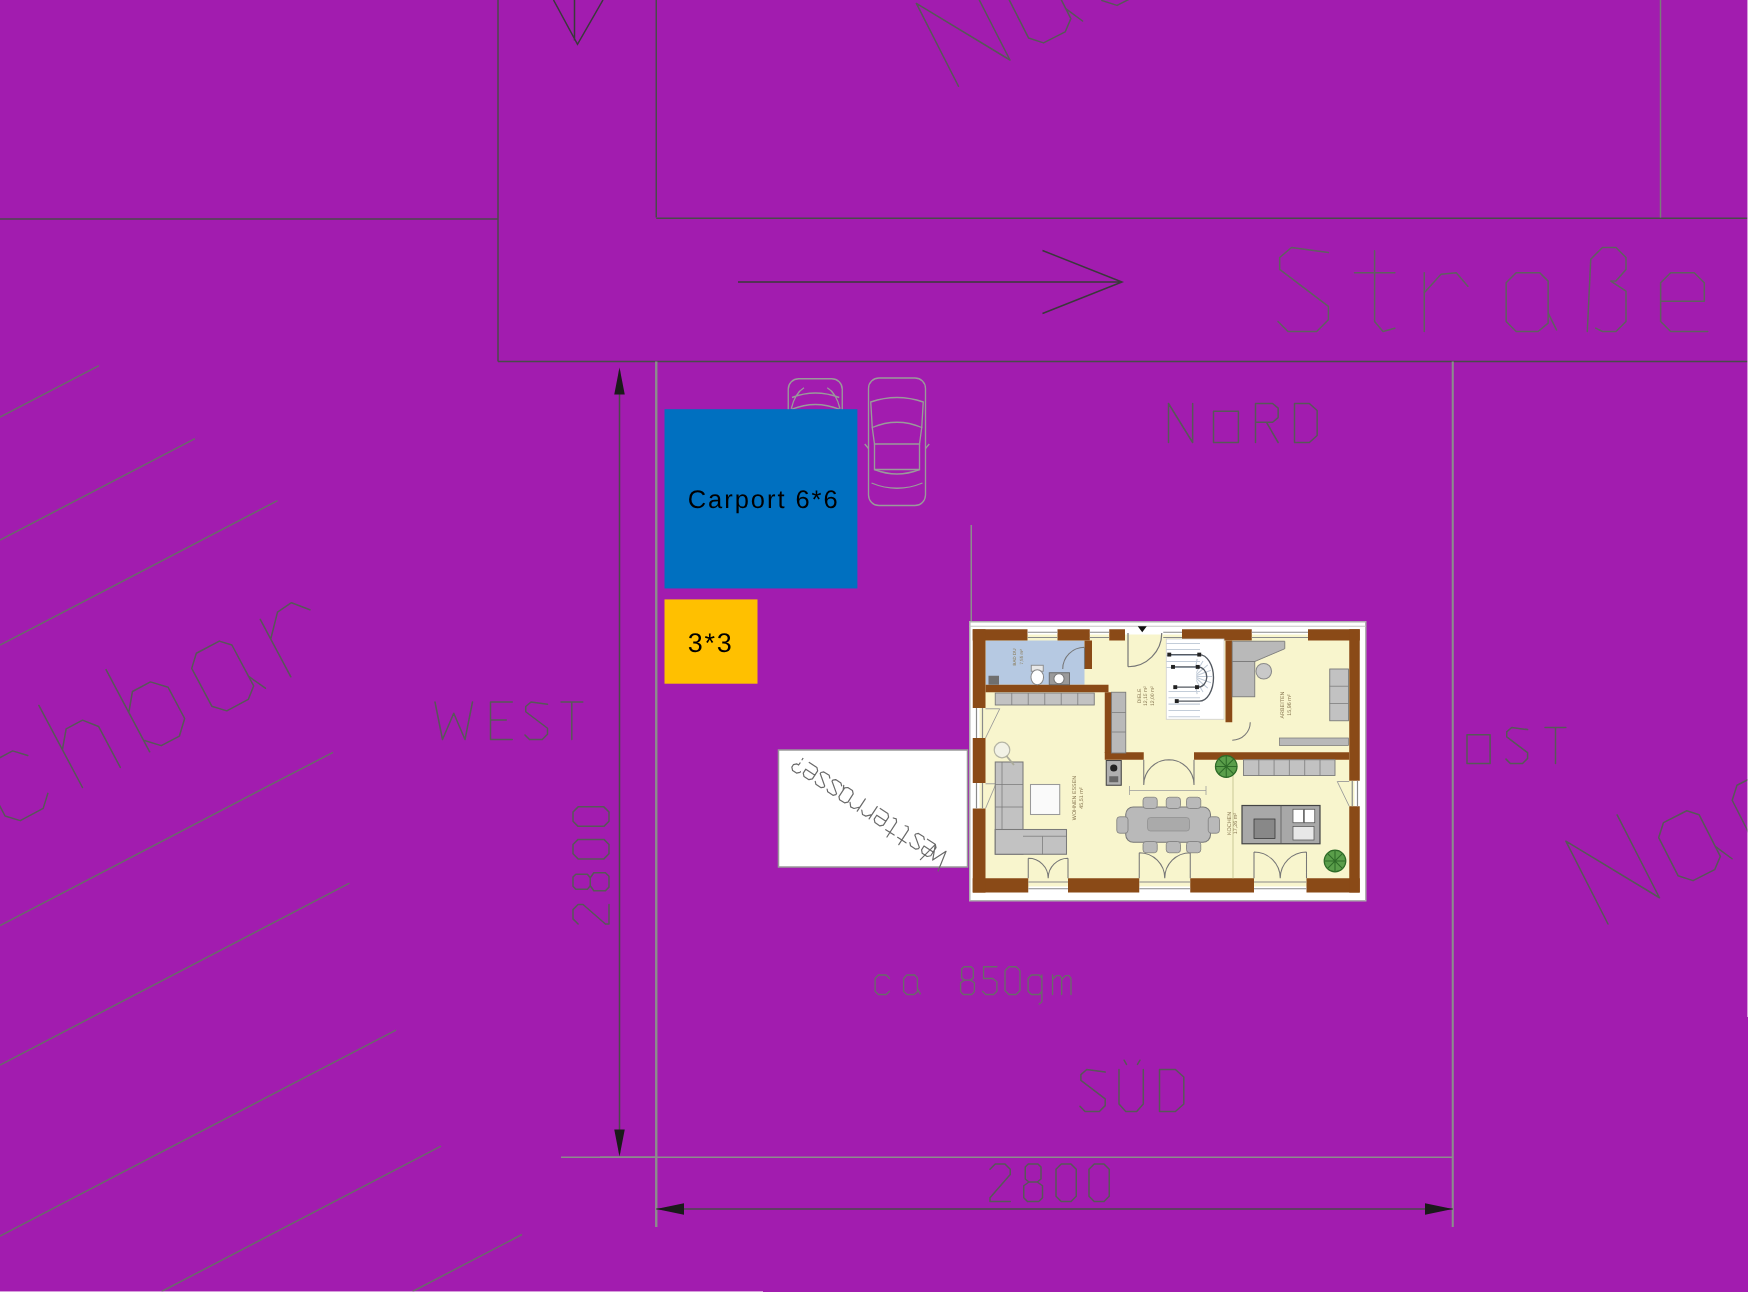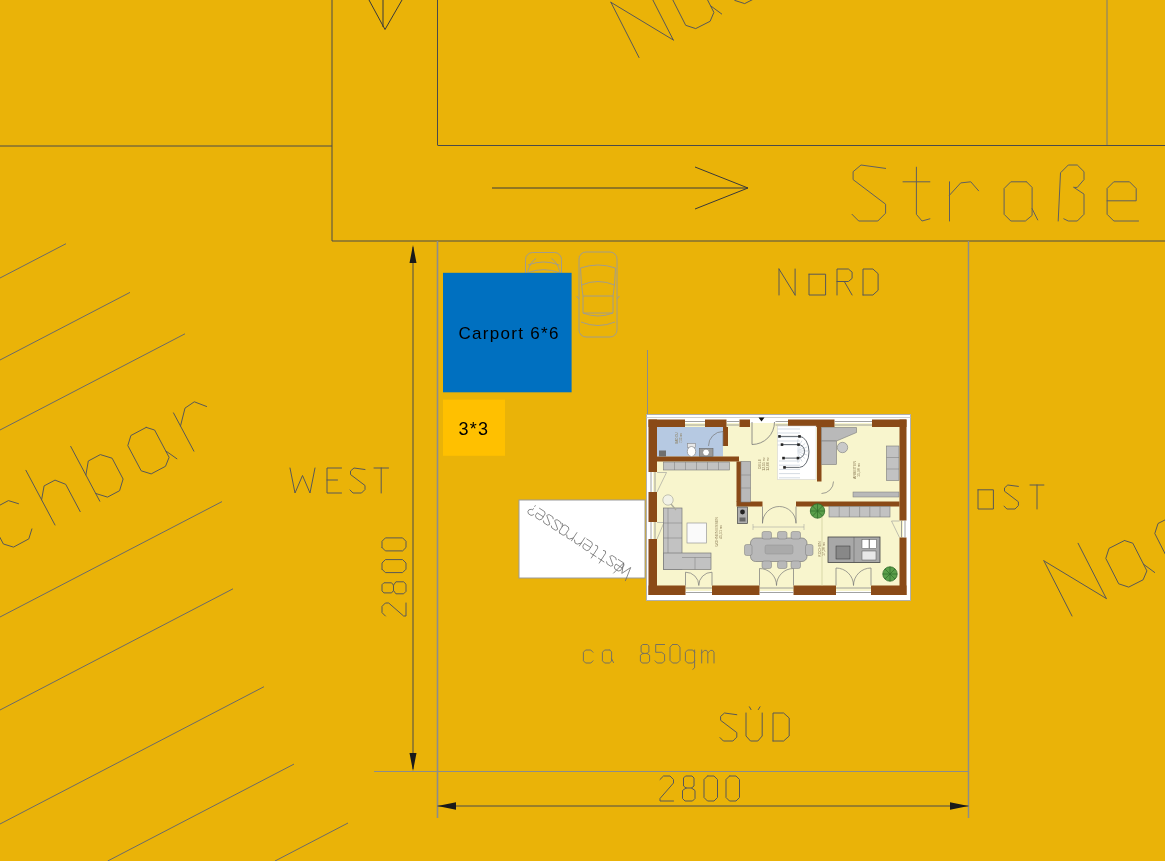--- a/index.html
+++ b/index.html
@@ -1,16 +1,16 @@
 <!DOCTYPE html>
 <html><head>
 <meta charset="utf-8">
 <style>
 html,body{margin:0;padding:0;background:#ffffff;}
-#c{position:relative;width:1165px;height:861px;overflow:hidden;background:#eab308;}
+#c{position:relative;width:1165px;height:861px;overflow:hidden;background:#a21caf;}
 </style>
 </head>
 <body>
 <div id="c">
 <svg width="1165" height="861" viewBox="0 0 1165 861">
 <path d="M0,278L66,243.7M0,360L130,292.4M0,430L185,333.8M0,617L222,501.6M0,710L233,588.8M0,824L264,686.7M107.7,861L294,764.1M275,861L348,823" stroke="#6a6a6a" stroke-width="1" fill="none"></path>
 <line x1="332" y1="0" x2="332" y2="241" stroke="#4a4a4a" stroke-width="1"></line>
 <line x1="437.5" y1="0" x2="437.5" y2="145" stroke="#4a4a4a" stroke-width="1"></line>
 <line x1="0" y1="146" x2="332" y2="146" stroke="#4a4a4a" stroke-width="1"></line>
 <line x1="437.5" y1="145.5" x2="1165" y2="145.5" stroke="#4a4a4a" stroke-width="1"></line>

